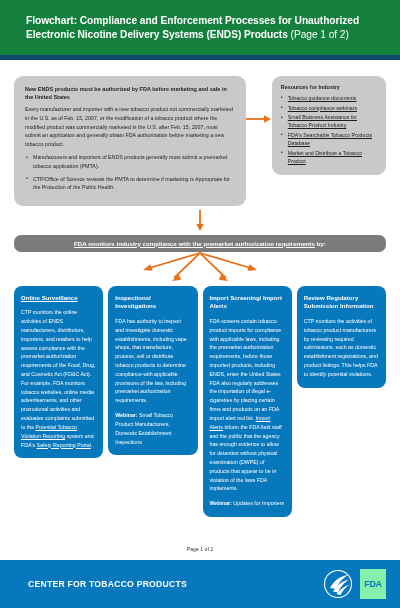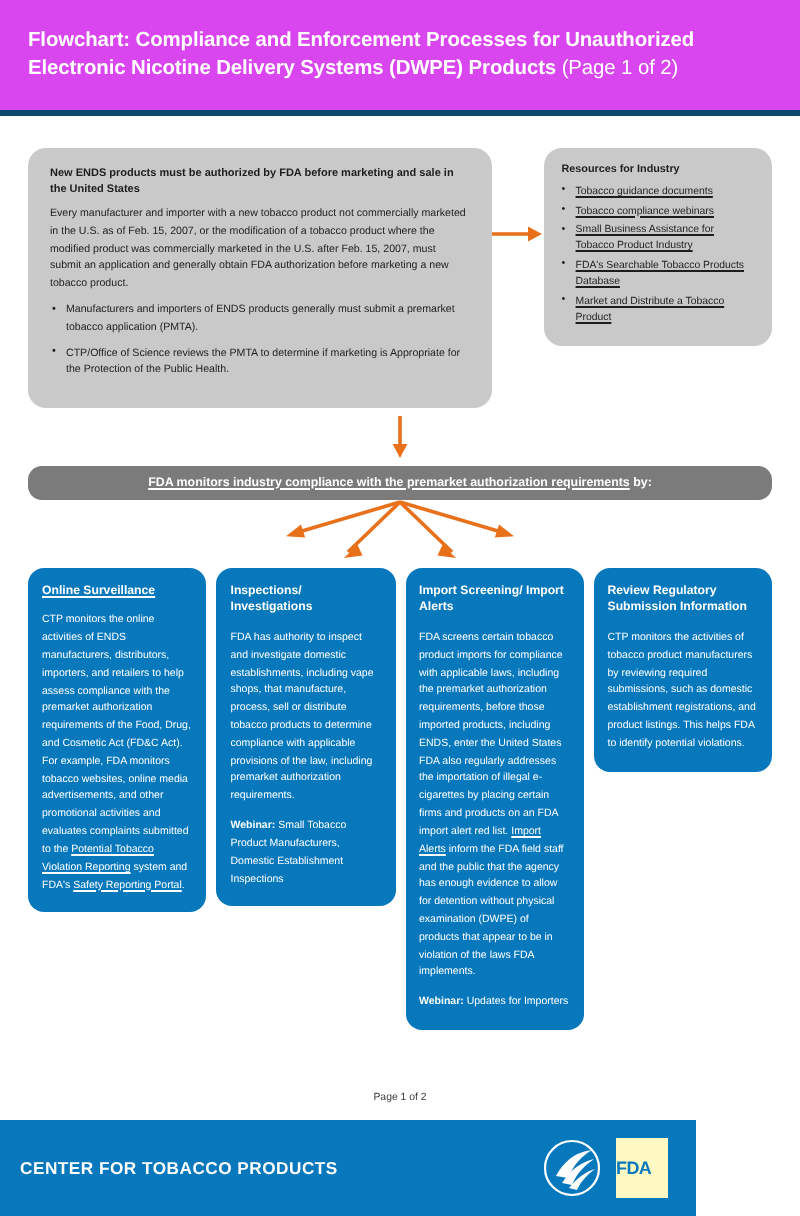--- a/index.html
+++ b/index.html
@@ -6,23 +6,23 @@
   html, body {
     width: 400px; height: 608px;
     background: #ffffff;
     font-family: "Liberation Sans", sans-serif;
     overflow: hidden;
   }
   .page { position: relative; width: 400px; height: 608px; background: #ffffff; }
 
   
   .header {
-    background: #d946ef;
-    padding: 14px 22px 12px 14px;
-    border-bottom: 3px solid #0c4a6e;
+    background: #15803d;
+    padding: 14px 22px 12px 26px;
+    border-bottom: 5px solid #0c4a6e;
   }
   .header-title {
     color: #ffffff;
     font-size: 10.2px;
     font-weight: bold;
     line-height: 1.42;
     letter-spacing: -0.05px;
   }
   .header-title .pg { font-weight: normal; text-align: right; }
 
@@ -174,55 +174,55 @@
     bottom: 56px;
     text-align: center;
     font-size: 5.2px;
     color: #3a3a3a;
   }
 
   
   .footer {
     position: absolute;
     left: 0; bottom: 0;
-    width: 348px; height: 48px;
+    width: 400px; height: 48px;
     background: #0878bd;
     display: flex;
     align-items: center;
-    padding: 0 14px 0 10px;
+    padding: 0 14px 0 28px;
   }
   .footer-title {
     color: #ffffff;
     font-size: 8.6px;
     font-weight: bold;
     letter-spacing: 0.25px;
     flex: 1;
   }
   .logos { display: flex; align-items: center; gap: 7px; }
   .fda-box {
-    background: #fef9c3;
+    background: #86efac;
     width: 26px; height: 30px;
-    display: flex; align-items: center; justify-content: flex-start;
+    display: flex; align-items: center; justify-content: center;
   }
   .fda-box span {
     color: #0878bd;
     font-size: 9px;
     font-weight: bold;
     letter-spacing: -0.3px;
   }
 </style>
 </head>
 <body>
 
 <div class="page">
 
   <div class="header">
     <div class="header-title">
       <span>Flowchart: Compliance and Enforcement Processes for Unauthorized</span><br>
-      <span>Electronic Nicotine Delivery Systems (DWPE) Products</span>
+      <span>Electronic Nicotine Delivery Systems (ENDS) Products</span>
       <span class="pg">(Page 1 of 2)</span>
     </div>
   </div>
 
   <div class="body-area">
 
     <div class="top-row">
 
       <div class="intro-box">
         <div class="intro-title">New ENDS products must be authorized by FDA before marketing and sale in the United States</div>

